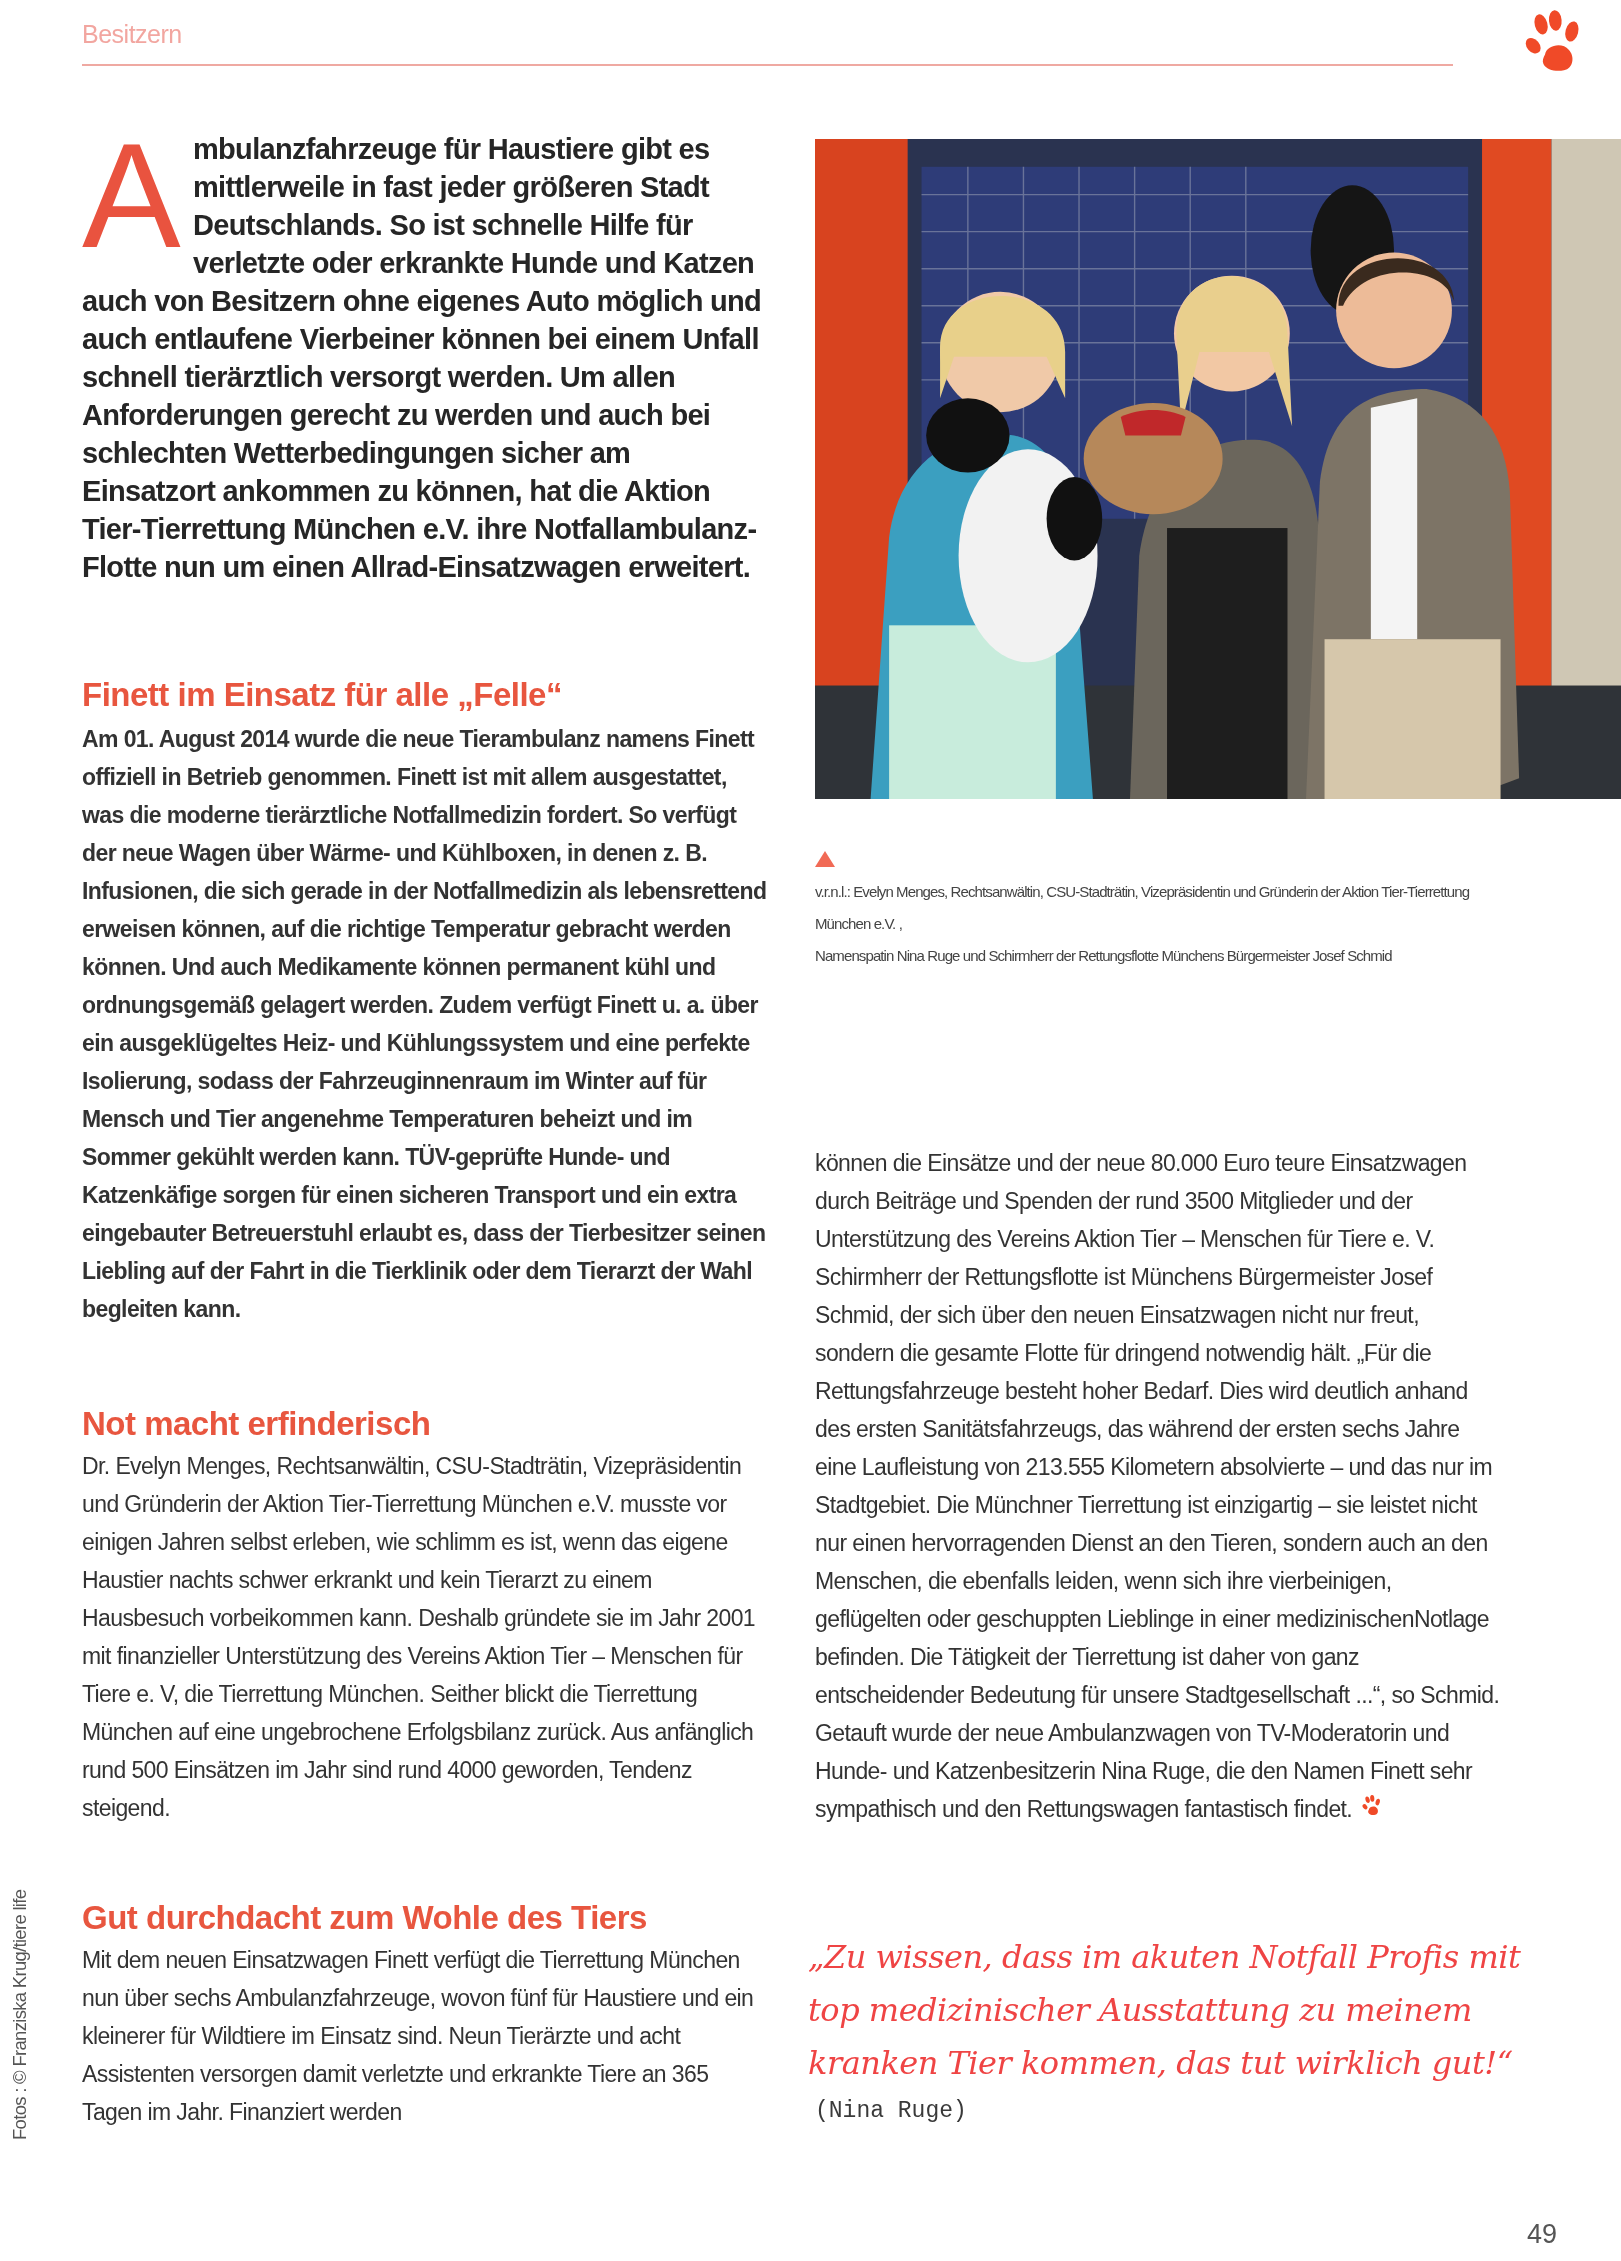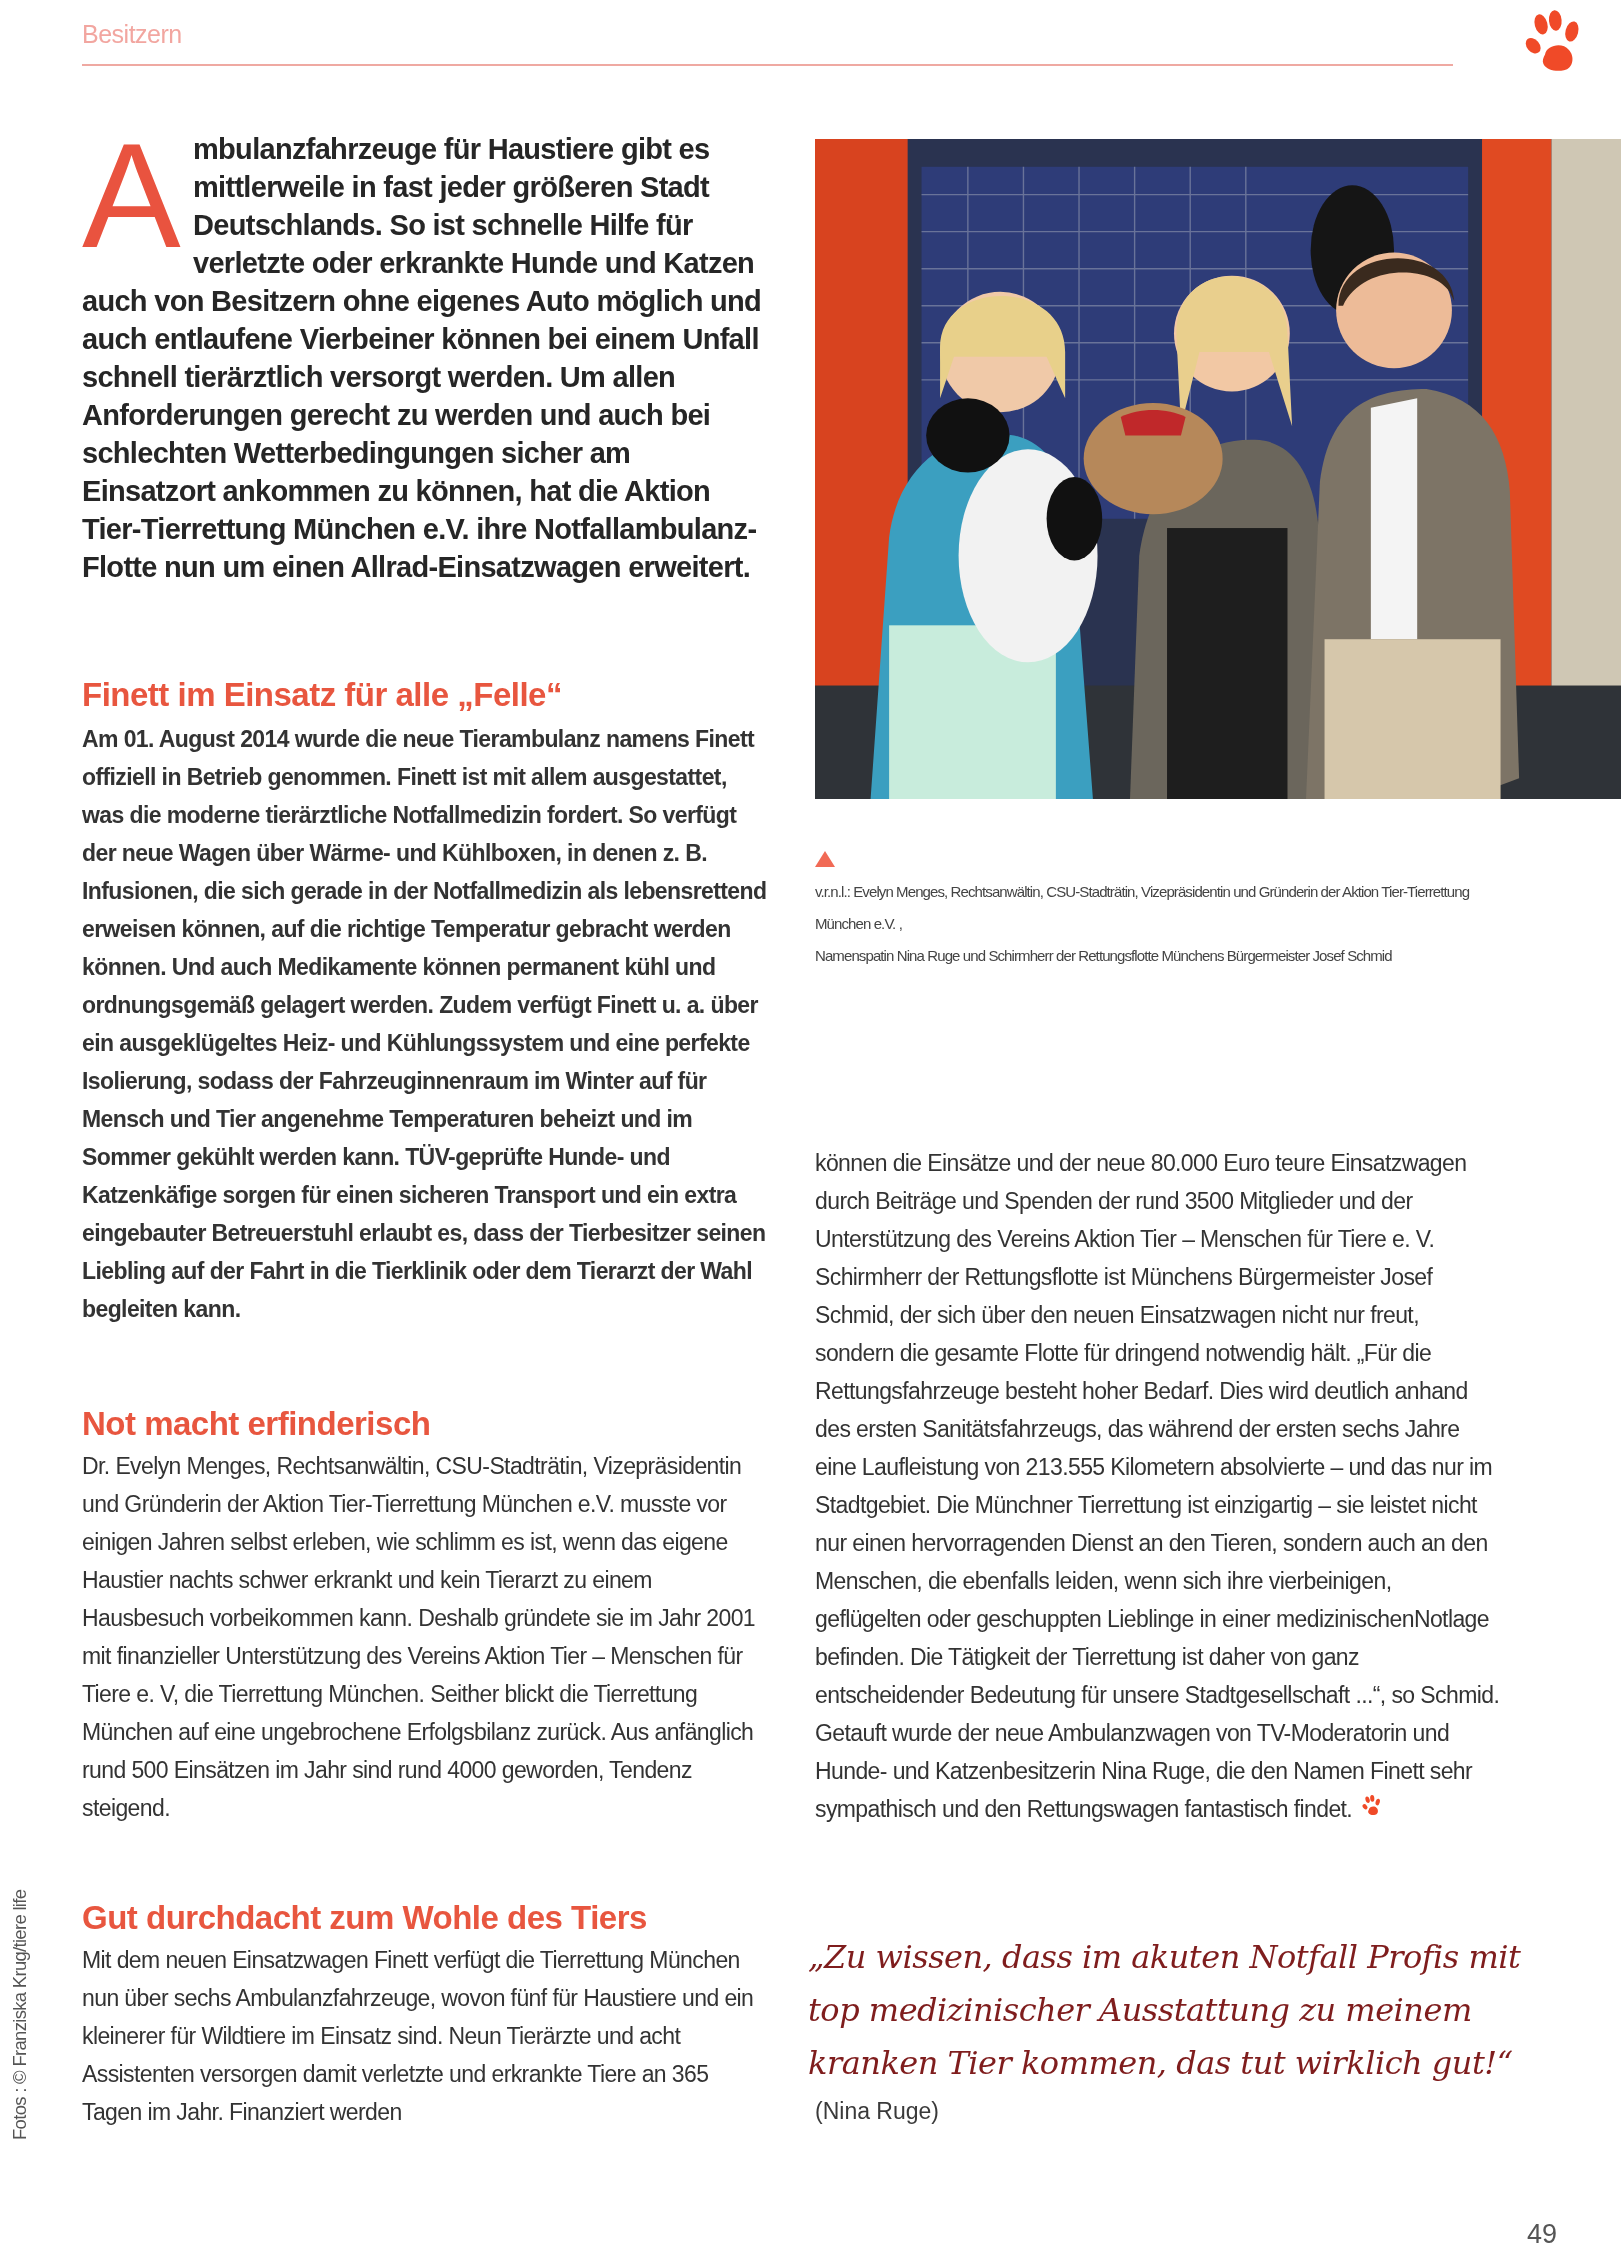--- a/index.html
+++ b/index.html
@@ -24,22 +24,22 @@
   #p3{top:1941px;}
   
   #photo{left:815px;top:139px;width:806px;height:660px;overflow:hidden;background:#2d3440;}
   #photo svg{width:100%;height:100%;display:block;}
   
   #caption-marker{left:815px;top:851px;width:0;height:0;border-left:10.2px solid transparent;border-right:10.2px solid transparent;border-bottom:16.7px solid #f16a55;}
   #caption{left:815px;top:876px;width:672px;font-size:15px;line-height:32px;color:#444;letter-spacing:-0.9px;}
   
   #p4{top:1144px;}
   .inline-paw{display:inline-block;width:26px;height:26px;vertical-align:-2.8px;margin-left:6.5px;}
-  #quote{left:808px;top:1931px;width:723px;font-family:"DejaVu Serif",serif;font-style:italic;font-size:32px;line-height:53px;color:#7f1d1d;letter-spacing:-0.5px;}
-  #quote-author{left:815px;top:2098px;font-size:23px;color:#3a3a3a;}
+  #quote{left:808px;top:1931px;width:723px;font-family:"DejaVu Serif",serif;font-style:italic;font-size:32px;line-height:53px;color:#ef4444;letter-spacing:-0.5px;}
+  #quote-author{left:815px;top:2098px;font-size:23px;color:#3a3a3a;font-family:Liberation Mono, monospace;}
   
   #photo-credit{left:9.3px;top:2140px;transform-origin:left top;transform:rotate(-90deg);font-size:18.5px;color:#555;white-space:nowrap;letter-spacing:-0.7px;}
   #page-number{left:1527px;top:2219px;font-size:27px;color:#555;}
 </style>
 </head>
 <body>
 
 <div class="abs" id="section-label">Besitzern</div>
 <div class="abs" id="header-rule"></div>
 <div class="abs" id="paw-top">

